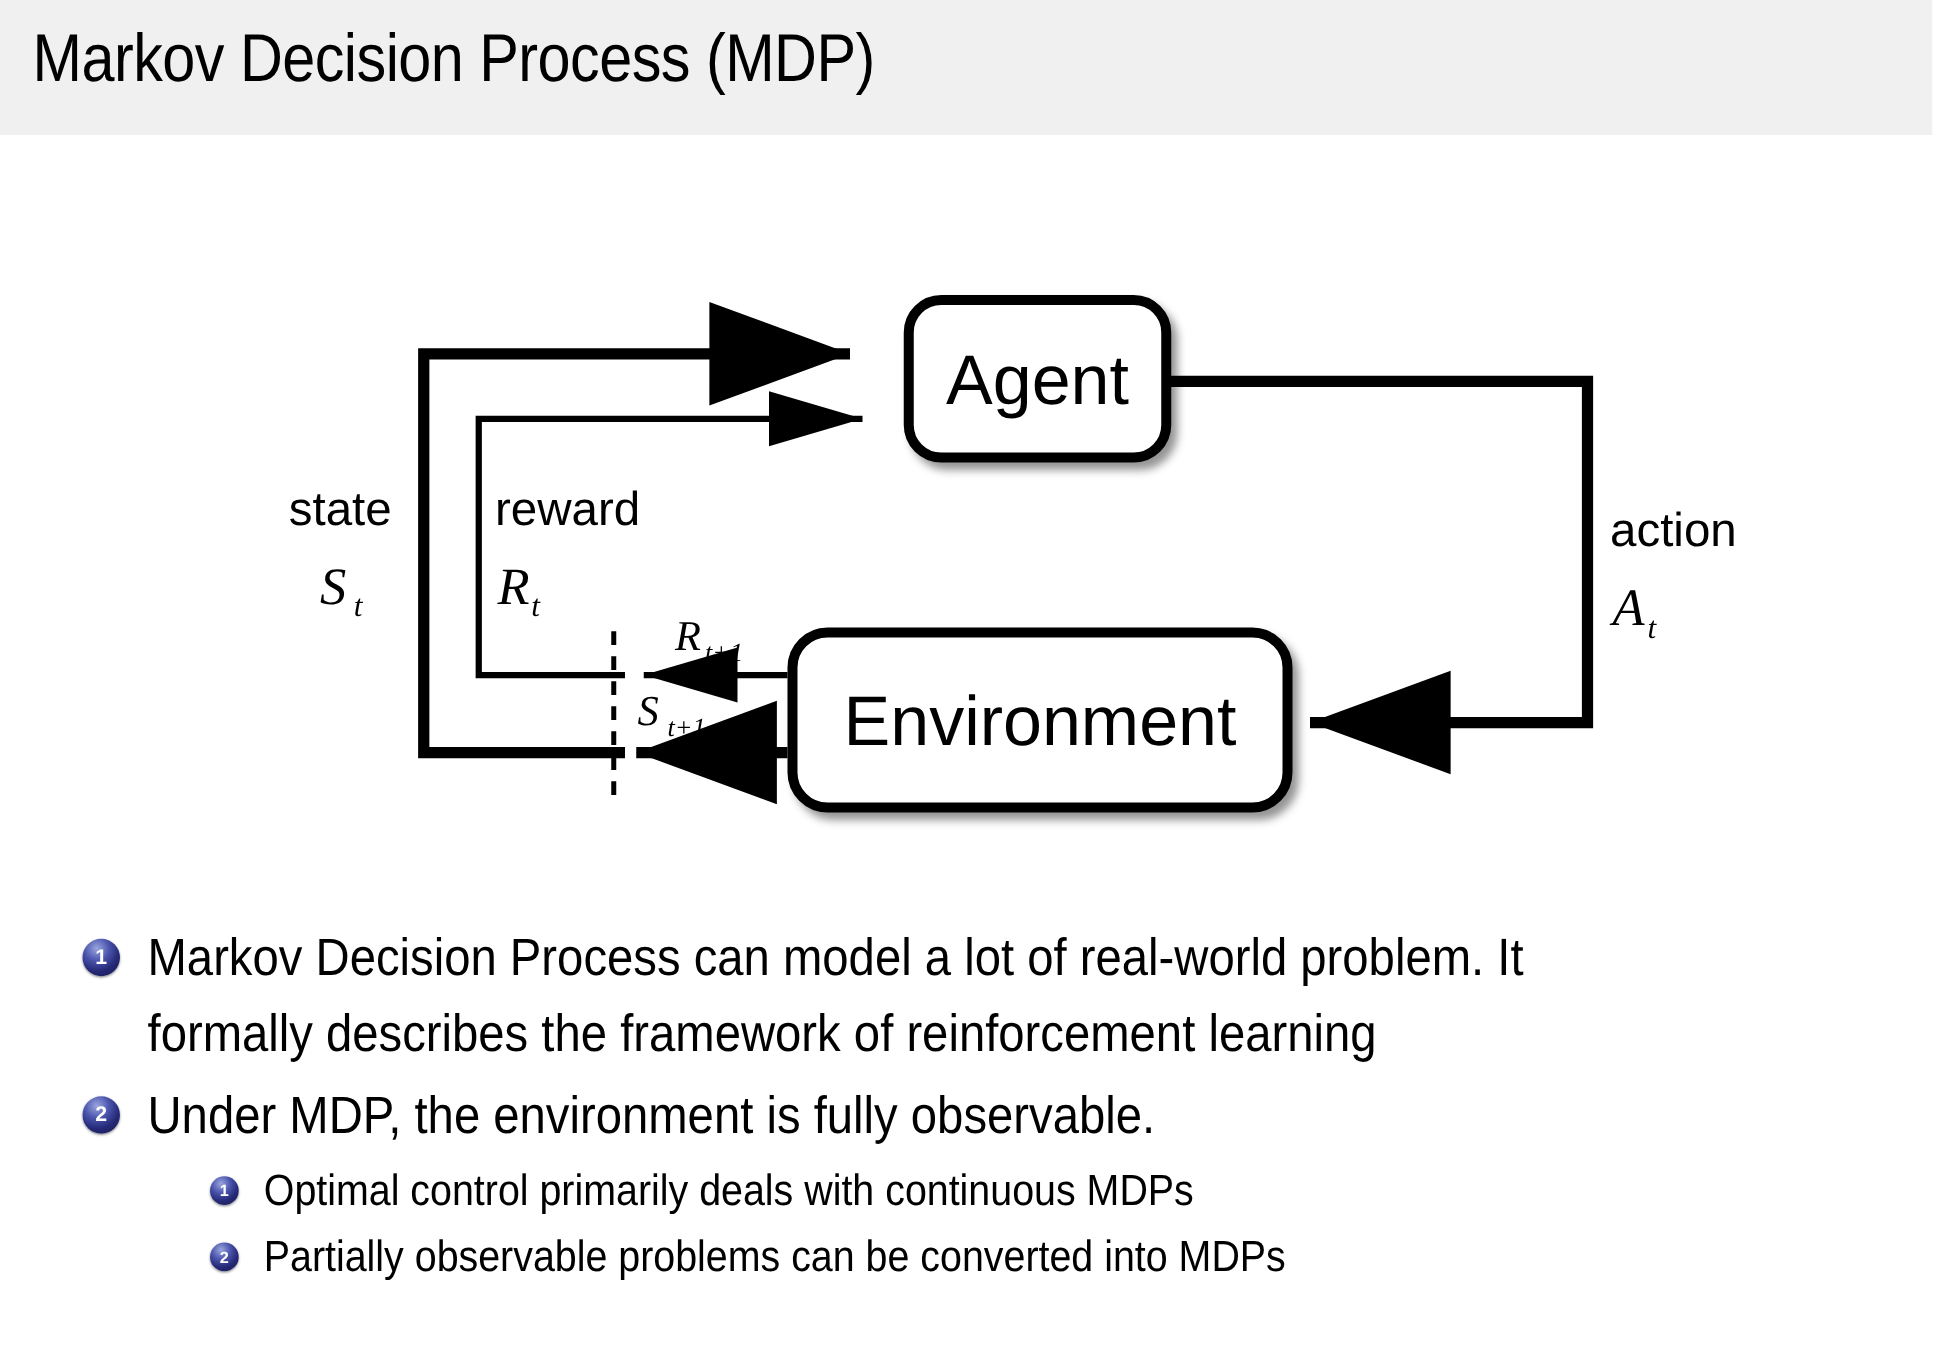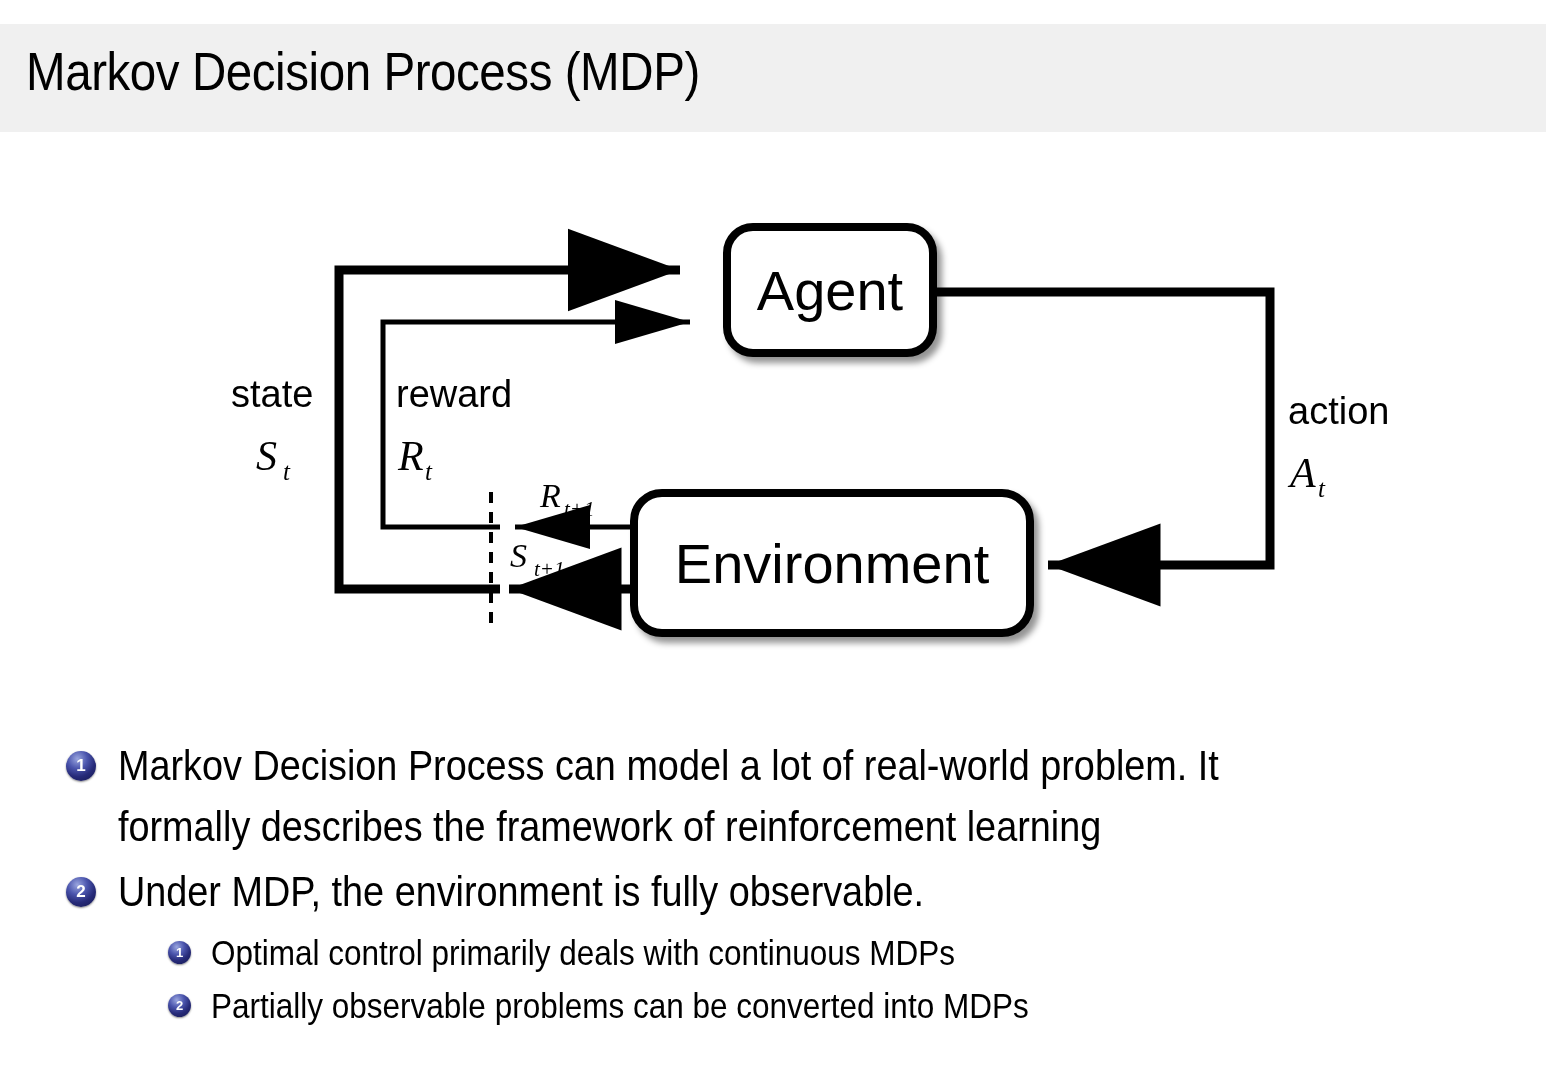--- a/index.html
+++ b/index.html
@@ -15,41 +15,40 @@
     font-family: "DejaVu Sans", sans-serif;
   }
 
   
   #title-bar {
     position: absolute;
     left: 0; top: 0;
     width: 1546px;
     height: 108px;
     background: #f0f0f0;
-    margin-top: 24px;
   }
   #slide-title {
     position: absolute;
     left: 26px;
     top: 16px;
     font-family: "Liberation Sans", sans-serif;
     font-size: 54px;
     font-weight: 400;
     letter-spacing: -0.5px;
     color: #000000;
     transform: scaleX(0.88);
     transform-origin: left top;
     white-space: nowrap;
   }
 
   
   #diagram {
     position: absolute;
     left: 0;
-    top: 95px;
+    top: 108px;
     width: 1546px;
     height: 600px;
   }
   #diagram svg { display: block; }
 
   .dg-box-label {
     font-family: "Liberation Sans", sans-serif;
     font-size: 56px;
     fill: #000;
   }

